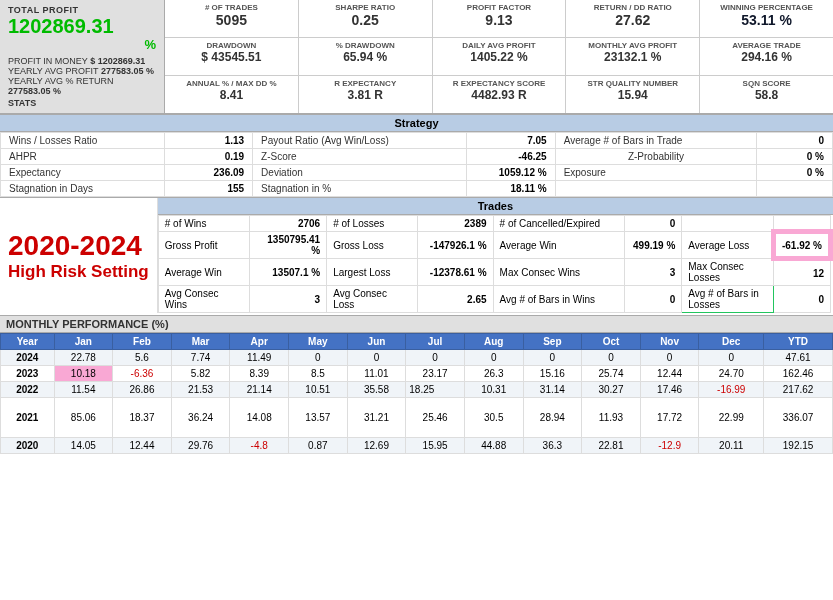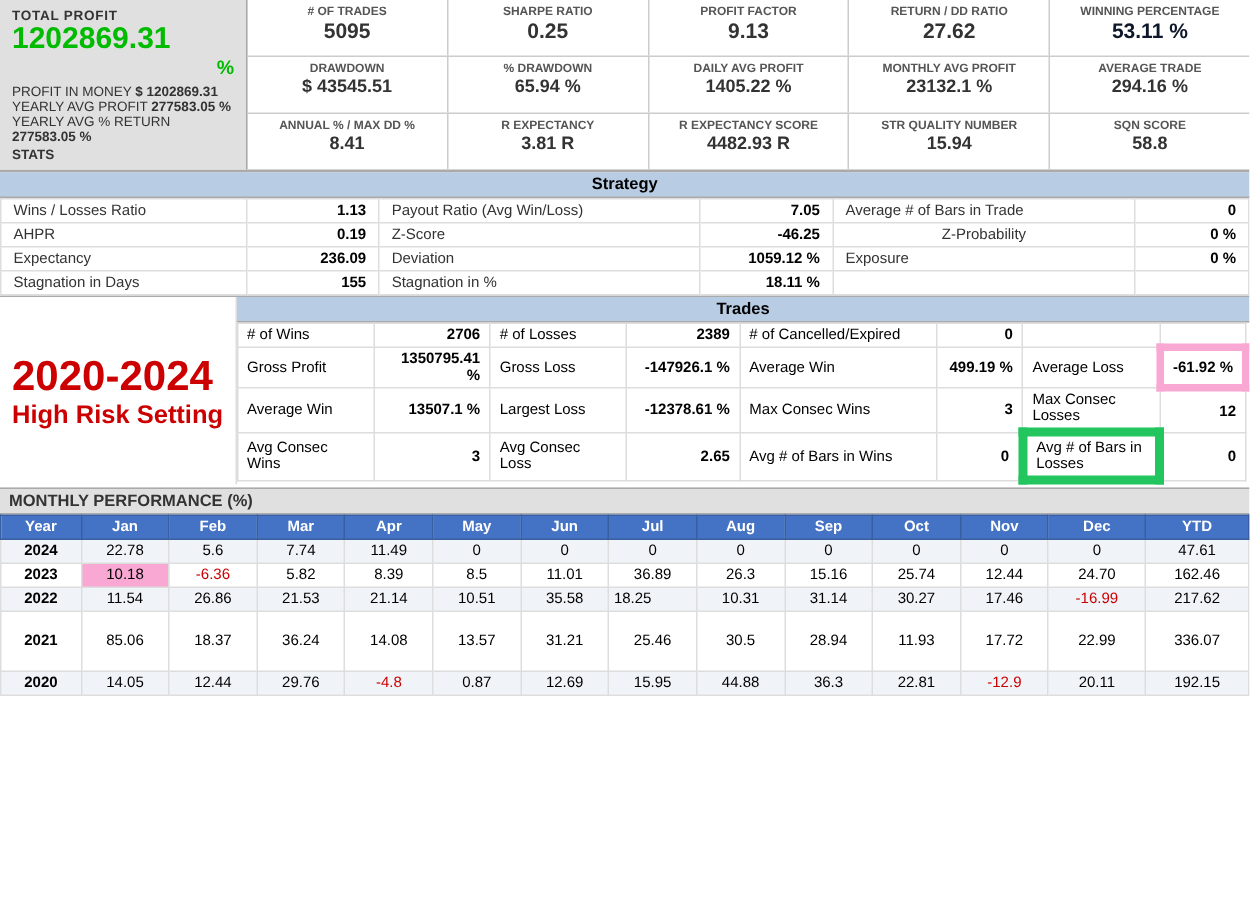--- a/index.html
+++ b/index.html
@@ -189,21 +189,21 @@
         <td style="padding:2px 6px; font-size:10px; border:1px solid #ddd;">Max Consec Losses</td>
         <td style="padding:2px 6px; font-size:10px; font-weight:bold; text-align:right; border:1px solid #ddd;">12</td>
       </tr>
       <tr>
         <td style="padding:2px 6px; font-size:10px; border:1px solid #ddd;">Avg Consec Wins</td>
         <td style="padding:2px 6px; font-size:10px; font-weight:bold; text-align:right; border:1px solid #ddd;">3</td>
         <td style="padding:2px 6px; font-size:10px; border:1px solid #ddd;">Avg Consec Loss</td>
         <td style="padding:2px 6px; font-size:10px; font-weight:bold; text-align:right; border:1px solid #ddd;">2.65</td>
         <td style="padding:2px 6px; font-size:10px; border:1px solid #ddd;">Avg # of Bars in Wins</td>
         <td style="padding:2px 6px; font-size:10px; font-weight:bold; text-align:right; border:1px solid #ddd;">0</td>
-        <td style="padding:2px 6px; font-size:10px; border:6px solid #22c55e;">Avg # of Bars in Losses</td>
+        <td style="padding:2px 6px; font-size:10px; border:1px solid #22c55e;">Avg # of Bars in Losses</td>
         <td style="padding:2px 6px; font-size:10px; font-weight:bold; text-align:right; border:1px solid #ddd;">0</td>
       </tr>
     </tbody>
       </table>
   </div>
 </div>
 
 <div style="margin-top:2px;">
   <div style="font-size:11px; font-weight:bold; color:#333; padding:2px 6px; background:#e0e0e0; border-top:1px solid #aaa; border-bottom:1px solid #aaa;">MONTHLY PERFORMANCE (%)</div>
   <table style="width:100%; border-collapse:collapse;">
@@ -243,21 +243,21 @@
           <td style="padding: 2px 3px; font-size: 10px; text-align: center; border: 1px solid rgb(221, 221, 221); color: rgb(0, 0, 0); background: rgb(240, 244, 248);">47.61</td>
         </tr>
         <tr>
           <td style="padding: 2px 3px; font-size: 10px; font-weight: bold; text-align: center; border: 1px solid rgb(221, 221, 221); background: rgb(255, 255, 255);">2023</td>
           <td style="padding: 2px 3px; font-size: 10px; text-align: center; border: 1px solid rgb(221, 221, 221); color: rgb(0, 0, 0); background: #f9a8d4;">10.18</td>
           <td style="padding: 2px 3px; font-size: 10px; text-align: center; border: 1px solid rgb(221, 221, 221); color: rgb(204, 0, 0); background: rgb(255, 255, 255);">-6.36</td>
           <td style="padding: 2px 3px; font-size: 10px; text-align: center; border: 1px solid rgb(221, 221, 221); color: rgb(0, 0, 0); background: rgb(255, 255, 255);">5.82</td>
           <td style="padding: 2px 3px; font-size: 10px; text-align: center; border: 1px solid rgb(221, 221, 221); color: rgb(0, 0, 0); background: rgb(255, 255, 255);">8.39</td>
           <td style="padding: 2px 3px; font-size: 10px; text-align: center; border: 1px solid rgb(221, 221, 221); color: rgb(0, 0, 0); background: rgb(255, 255, 255);">8.5</td>
           <td style="padding: 2px 3px; font-size: 10px; text-align: center; border: 1px solid rgb(221, 221, 221); color: rgb(0, 0, 0); background: rgb(255, 255, 255);">11.01</td>
-          <td style="padding: 2px 3px; font-size: 10px; text-align: center; border: 1px solid rgb(221, 221, 221); color: rgb(0, 0, 0); background: rgb(255, 255, 255);">36.89</td>
+          <td style="padding: 2px 3px; font-size: 10px; text-align: center; border: 1px solid rgb(221, 221, 221); color: rgb(0, 0, 0); background: rgb(255, 255, 255);">23.17</td>
           <td style="padding: 2px 3px; font-size: 10px; text-align: center; border: 1px solid rgb(221, 221, 221); color: rgb(0, 0, 0); background: rgb(255, 255, 255);">26.3</td>
           <td style="padding: 2px 3px; font-size: 10px; text-align: center; border: 1px solid rgb(221, 221, 221); color: rgb(0, 0, 0); background: rgb(255, 255, 255);">15.16</td>
           <td style="padding: 2px 3px; font-size: 10px; text-align: center; border: 1px solid rgb(221, 221, 221); color: rgb(0, 0, 0); background: rgb(255, 255, 255);">25.74</td>
           <td style="padding: 2px 3px; font-size: 10px; text-align: center; border: 1px solid rgb(221, 221, 221); color: rgb(0, 0, 0); background: rgb(255, 255, 255);">12.44</td>
           <td style="padding: 2px 3px; font-size: 10px; text-align: center; border: 1px solid rgb(221, 221, 221); color: rgb(0, 0, 0); background: rgb(255, 255, 255);">24.70</td>
           <td style="padding: 2px 3px; font-size: 10px; text-align: center; border: 1px solid rgb(221, 221, 221); color: rgb(0, 0, 0); background: rgb(255, 255, 255);">162.46</td>
         </tr>
         <tr>
           <td style="padding: 2px 3px; font-size: 10px; font-weight: bold; text-align: center; border: 1px solid rgb(221, 221, 221); background: rgb(240, 244, 248);">2022</td>
           <td style="padding: 2px 3px; font-size: 10px; text-align: center; border: 1px solid rgb(221, 221, 221); color: rgb(0, 0, 0); background: rgb(240, 244, 248);">11.54</td>

